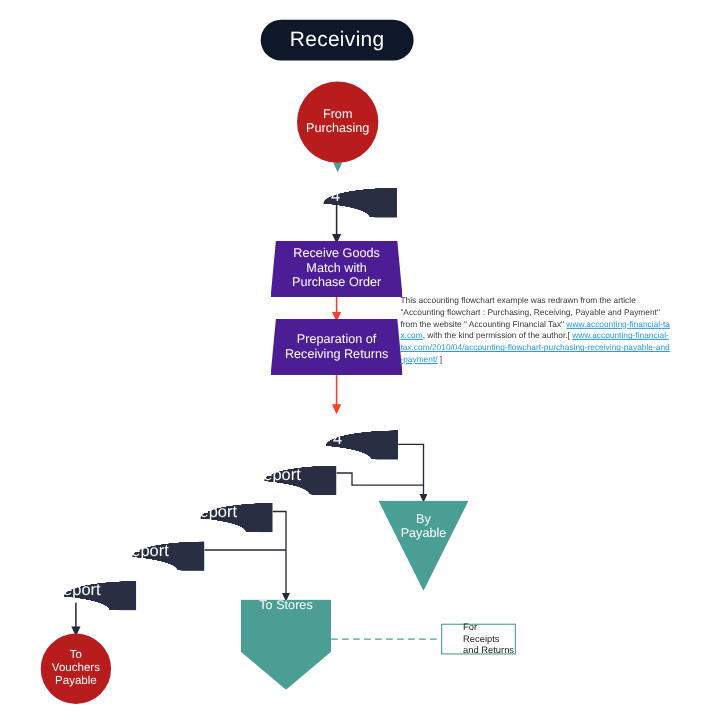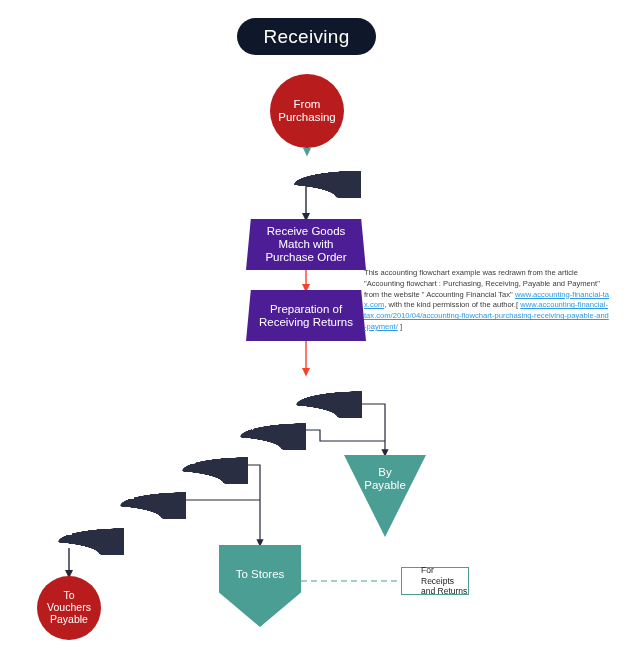--- a/index.html
+++ b/index.html
@@ -56,21 +56,21 @@
   }
   #node-to-vouchers {
     left: 37px; top: 576px;
     width: 64px; height: 64px;
     font-size: 10.5px;
   }
 
   
   .doc {
     background: #2a2e42;
-    font-size: 12px;
+    font-size: 15px;
     align-items: flex-start;
     padding-top: 4px;
     
     -webkit-mask-image: radial-gradient(120% 58% at 18% 100%, transparent 49.5%, #000 50%),
                         radial-gradient(120% 58% at 100% 72%, #000 49.5%, transparent 50%);
     -webkit-mask-composite: source-in;
     mask-image: radial-gradient(120% 58% at 18% 100%, transparent 49.5%, #000 50%),
                 radial-gradient(120% 58% at 100% 72%, #000 49.5%, transparent 50%);
     mask-composite: intersect;
     text-align: center;
@@ -103,21 +103,20 @@
   }
 
   
   #node-to-stores {
     left: 219px; top: 545px;
     width: 82px; height: 82px;
     background: #4a9e93;
     clip-path: polygon(0% 0%, 100% 0%, 100% 58%, 50% 100%, 0% 58%);
     font-size: 11.5px;
     align-items: flex-start;
-    padding-top: 23px;
   }
 
   
   #node-for-receipts {
     left: 401px; top: 567px;
     width: 68px; height: 28px;
     border: 1px solid #4a9e93;
     background: #ffffff;
     color: #1b1b1b;
     font-size: 8.5px;

